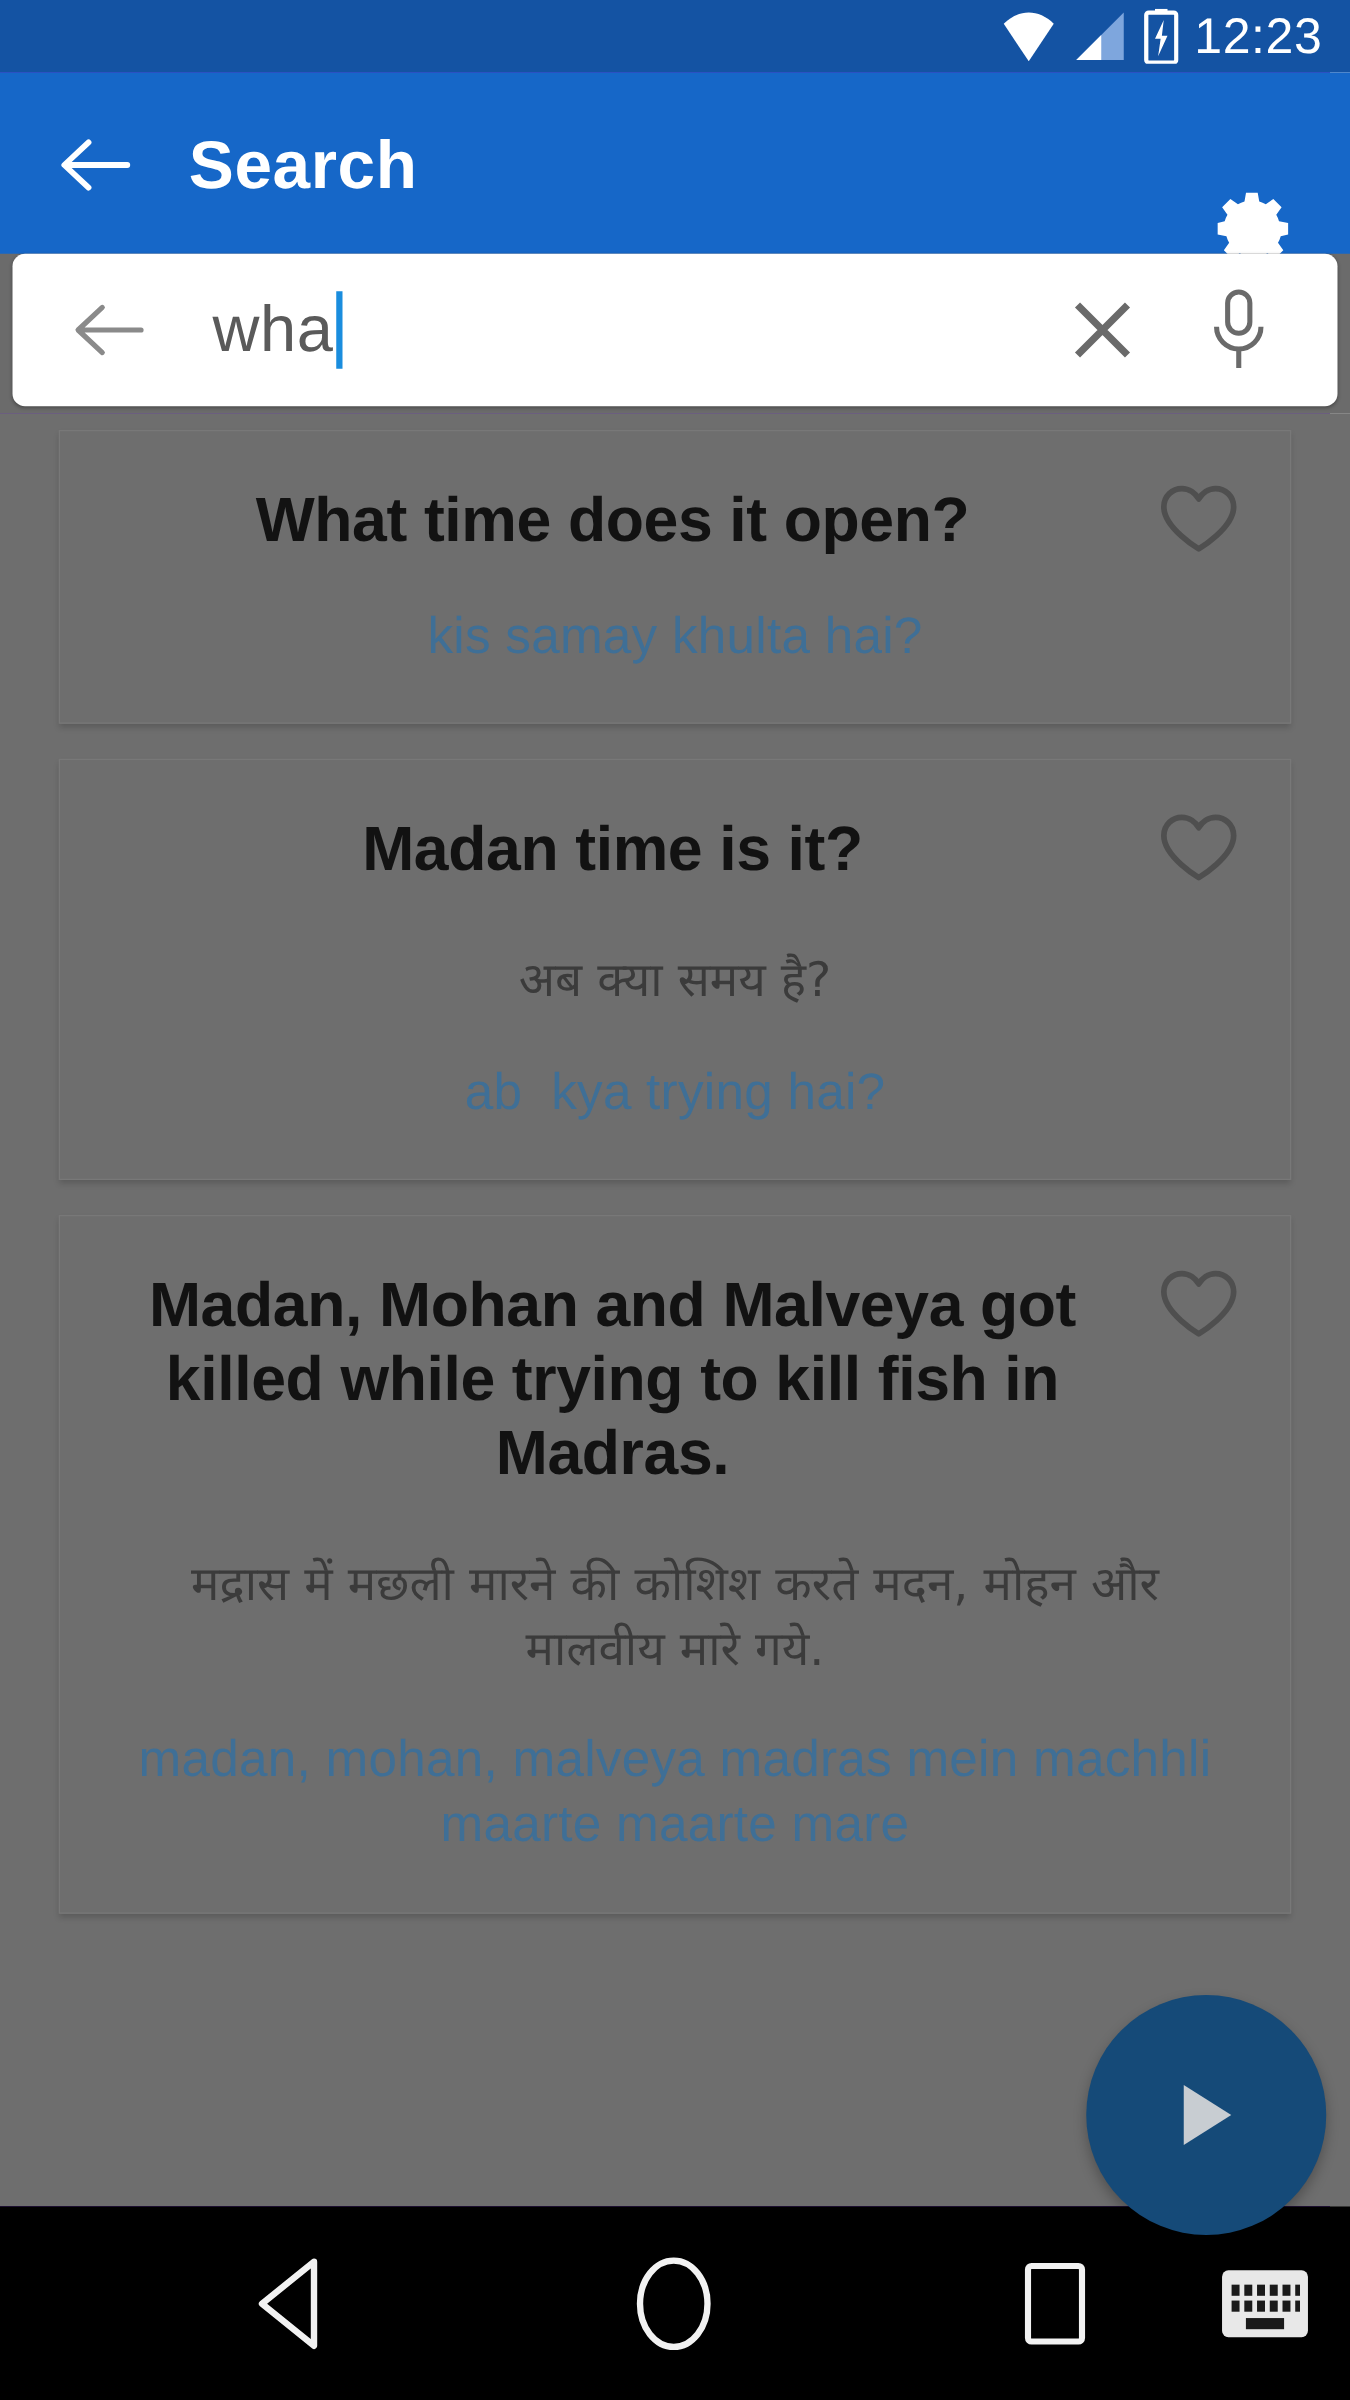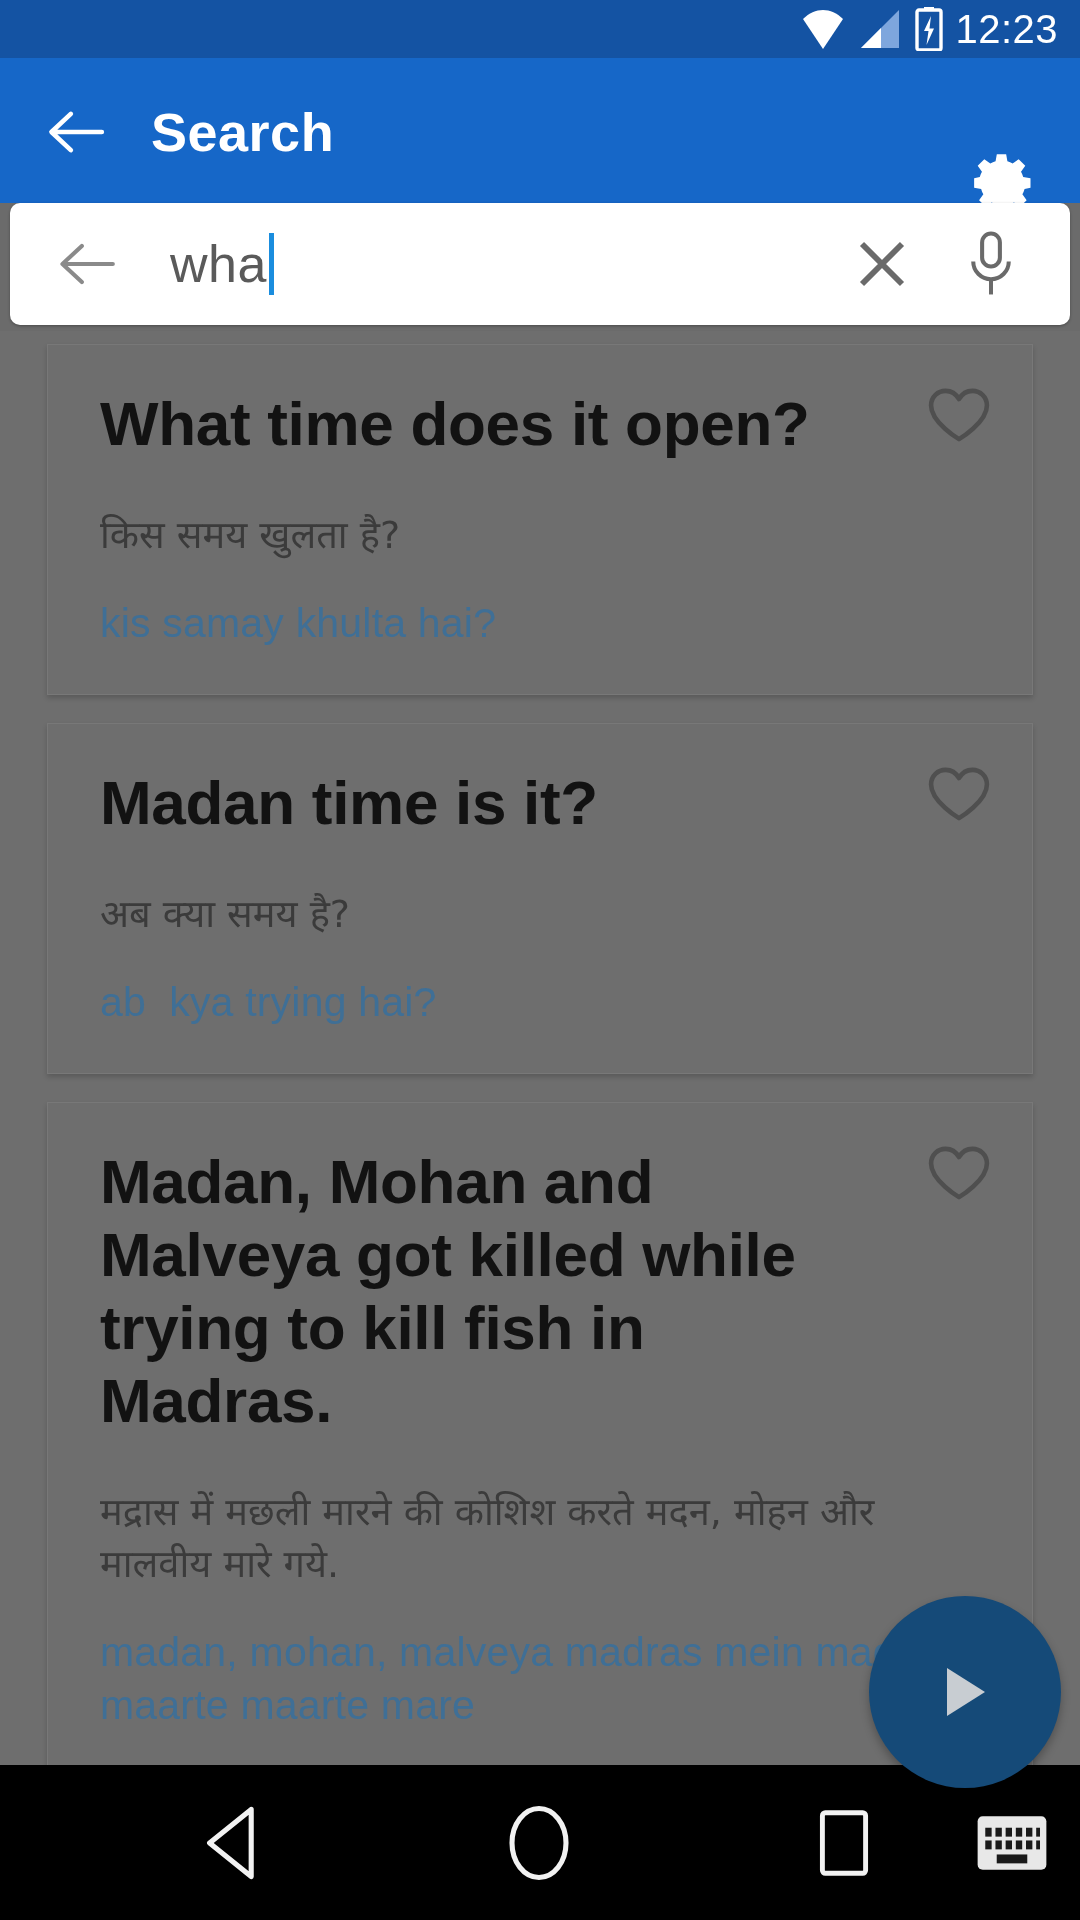--- a/index.html
+++ b/index.html
@@ -1,21 +1,21 @@
 <!DOCTYPE html>
 <html><head>
 <meta charset="utf-8">
 <style>
   * { margin:0; padding:0; box-sizing:border-box; }
   html,body {
     width:1080px; height:1920px;
     font-family:"Liberation Sans","DejaVu Sans",sans-serif;
     background:#ffffff; overflow:hidden;
   }
-  #screen { position:relative; width:1064px; height:1920px; background:#6d28d9; }
+  #screen { position:relative; width:1064px; height:1920px; background:#6d28d9;text-align:center; }
 
   
   .status-bar {
     position:absolute; top:0; left:0; width:1080px; height:58px;
     background:#1453a3; display:flex; align-items:center;
     justify-content:flex-end; padding-right:22px;
   }
   .status-icons { display:flex; align-items:center; gap:14px; }
   .si { display:block; }
   .status-time {
@@ -62,21 +62,21 @@
     position:absolute; top:331px; left:0; width:1080px; height:1434px;
     background:#6e6e6e; overflow:hidden;
   }
   .card {
     position:relative; margin:0 47px 28px 47px; background:#6e6e6e;
     border:1px solid #787878; box-shadow:0 3px 5px rgba(0,0,0,.18);
     padding:42px 52px 44px 52px;
   }
   .card:first-child { margin-top:13px; }
   .card-title {
-    font-size:62px; font-weight:700; color:#121212; line-height:1.18;
+    font-size:50px; font-weight:700; color:#121212; line-height:1.18;
     padding-right:100px; letter-spacing:-0.3px;
   }
   .card-native {
     font-size:38px; color:#3b3b3b; line-height:1.35; margin-top:50px;
     font-family:"DejaVu Sans","Liberation Sans",sans-serif;
   }
   .card-translit {
     font-size:41px; color:#3f6f96; line-height:1.28; margin-top:36px;
     white-space:pre-wrap; letter-spacing:0.2px;
   }
@@ -154,21 +154,20 @@
         <path d="M4 24 a14 14 0 0 0 28 0" fill="none" stroke="#6a6a6a" stroke-width="3.2"></path>
         <path d="M18 38 V50" fill="none" stroke="#6a6a6a" stroke-width="3.2"></path>
       </svg>
     </div>
   </div>
 
   <div class="content">
 
     <div class="card">
       <div class="card-title">What time does it open?</div>
-      <div class="card-native">किस समय खुलता है?</div>
       <div class="card-translit">kis samay khulta hai?</div>
       <svg class="card-fav" viewBox="0 0 52 46">
         <path d="M26 42 C26 42 4 29 4 15.5 C4 8.6 9.4 4 15.4 4 C20 4 24 7 26 10.5 C28 7 32 4 36.6 4 C42.6 4 48 8.6 48 15.5 C48 29 26 42 26 42 Z" fill="none" stroke="#4f4f4f" stroke-width="3.6" stroke-linejoin="round"></path>
       </svg>
     </div>
 
     <div class="card">
       <div class="card-title">Madan time is it?</div>
       <div class="card-native">अब क्या समय है?</div>
       <div class="card-translit">ab  kya trying hai?</div>

